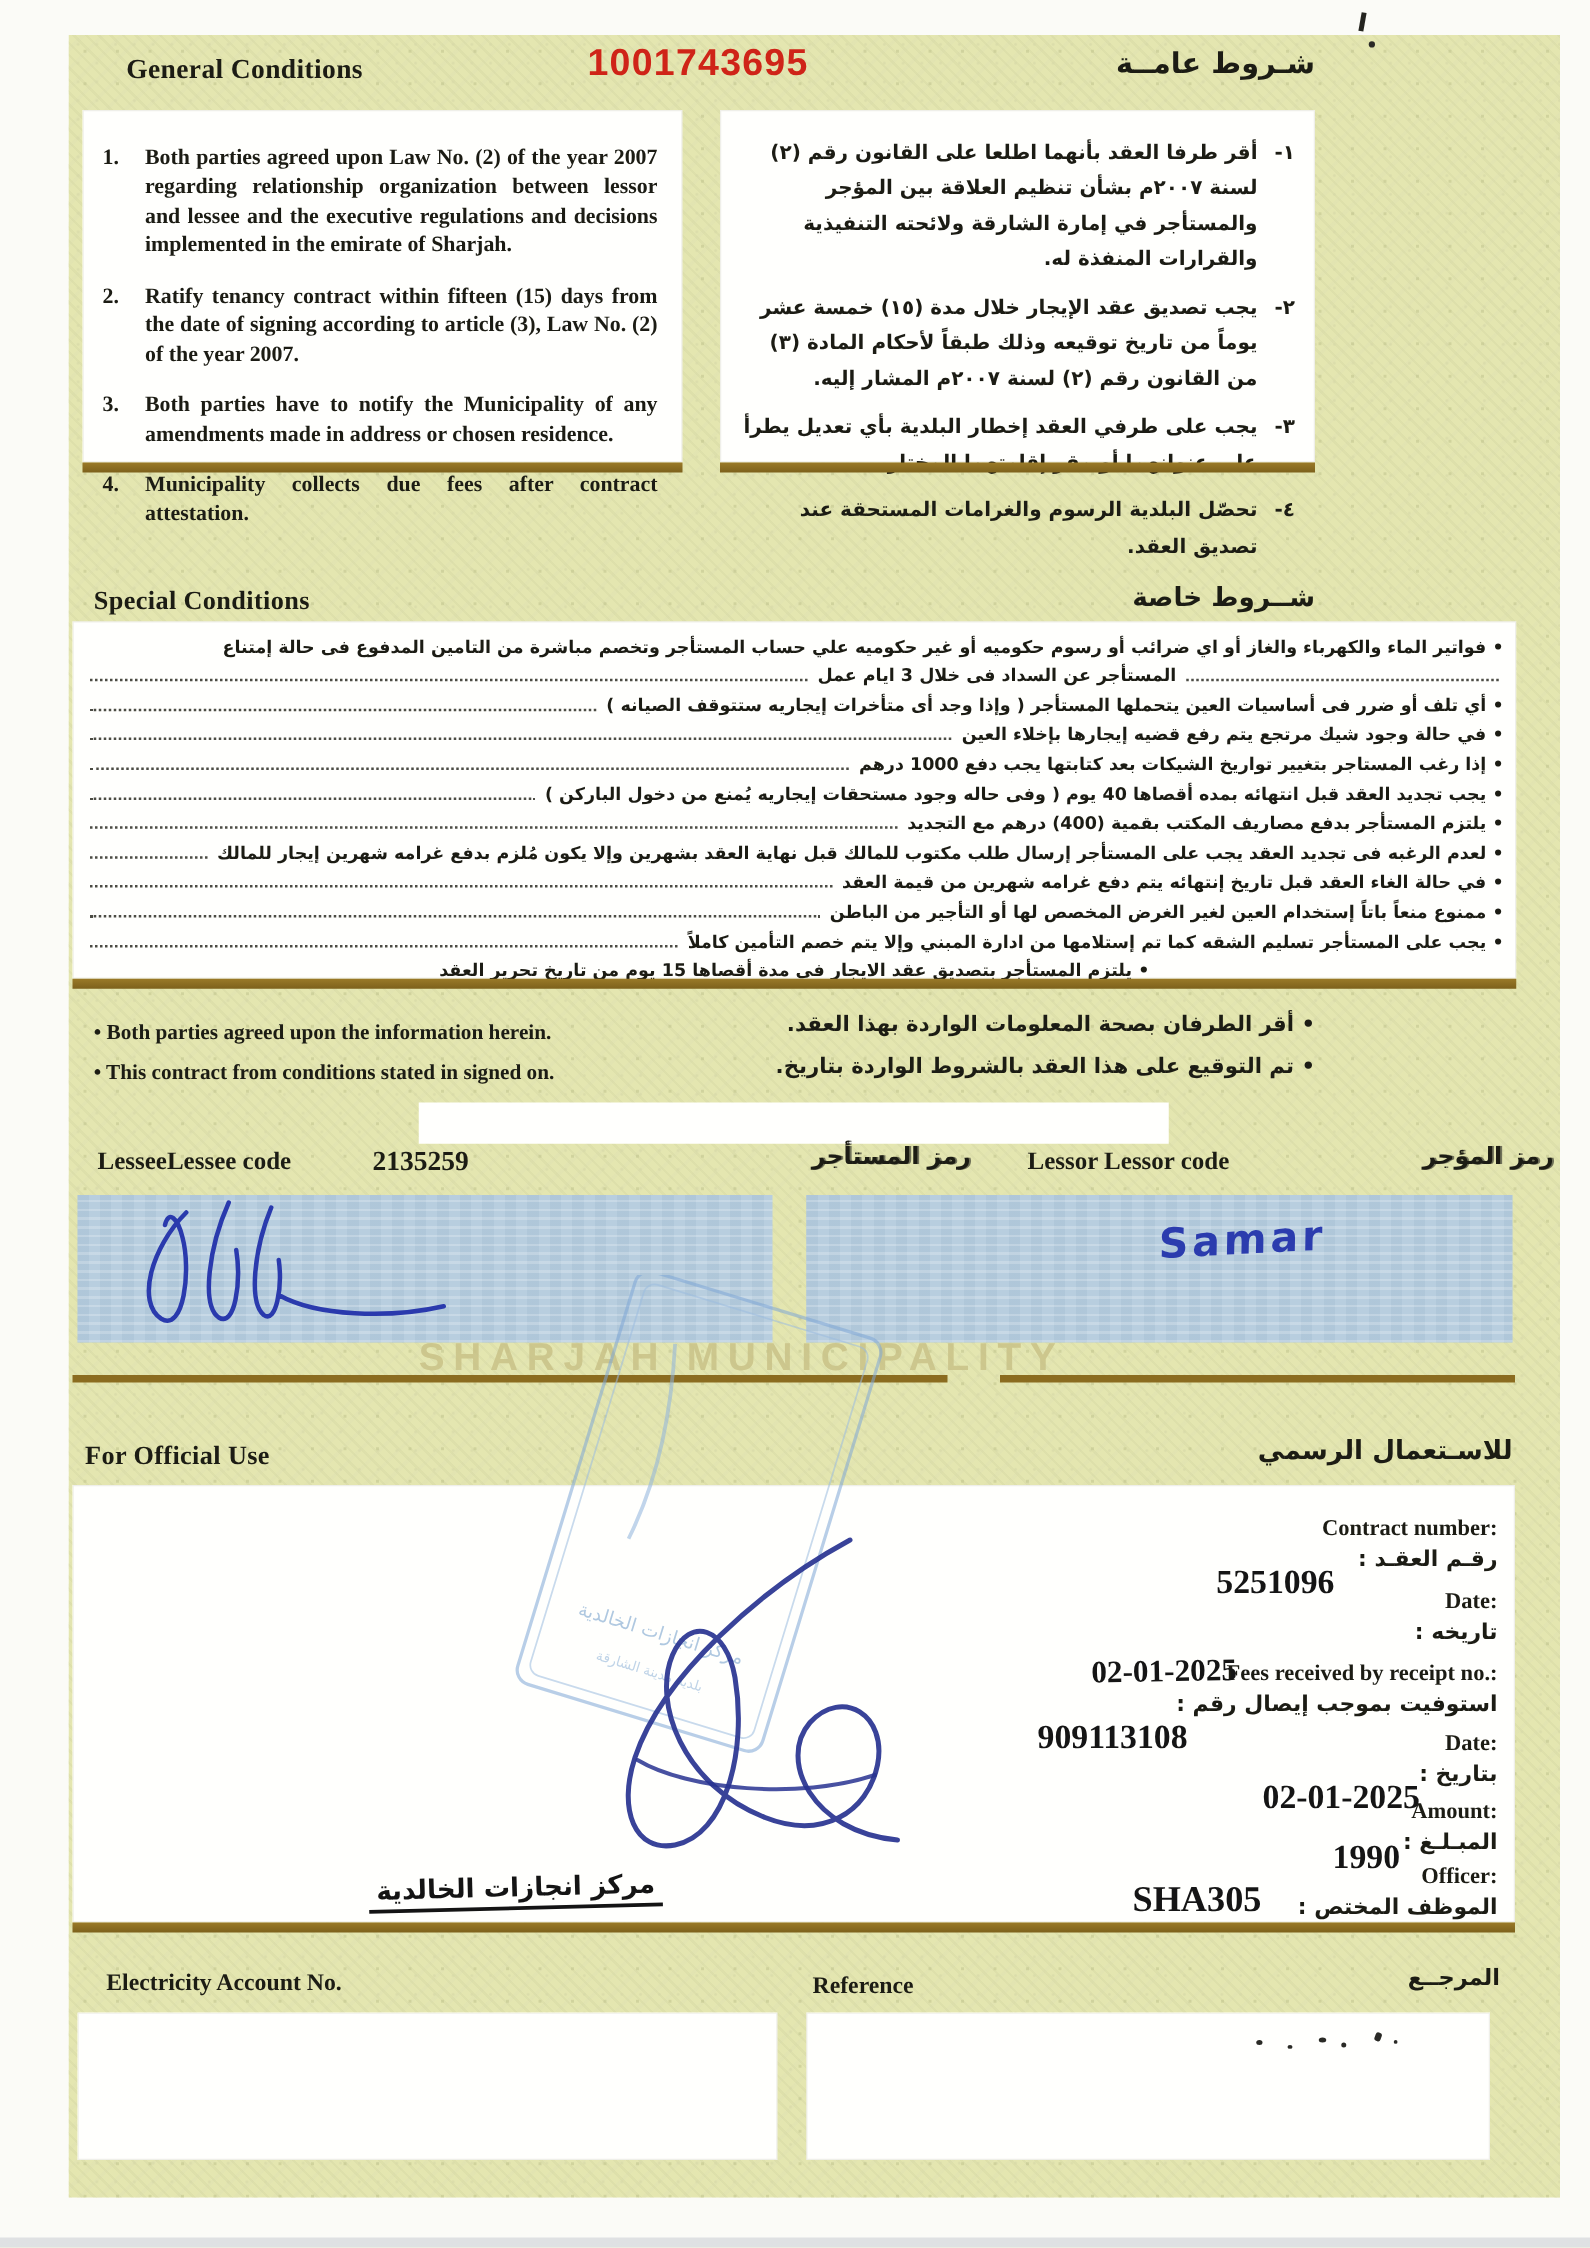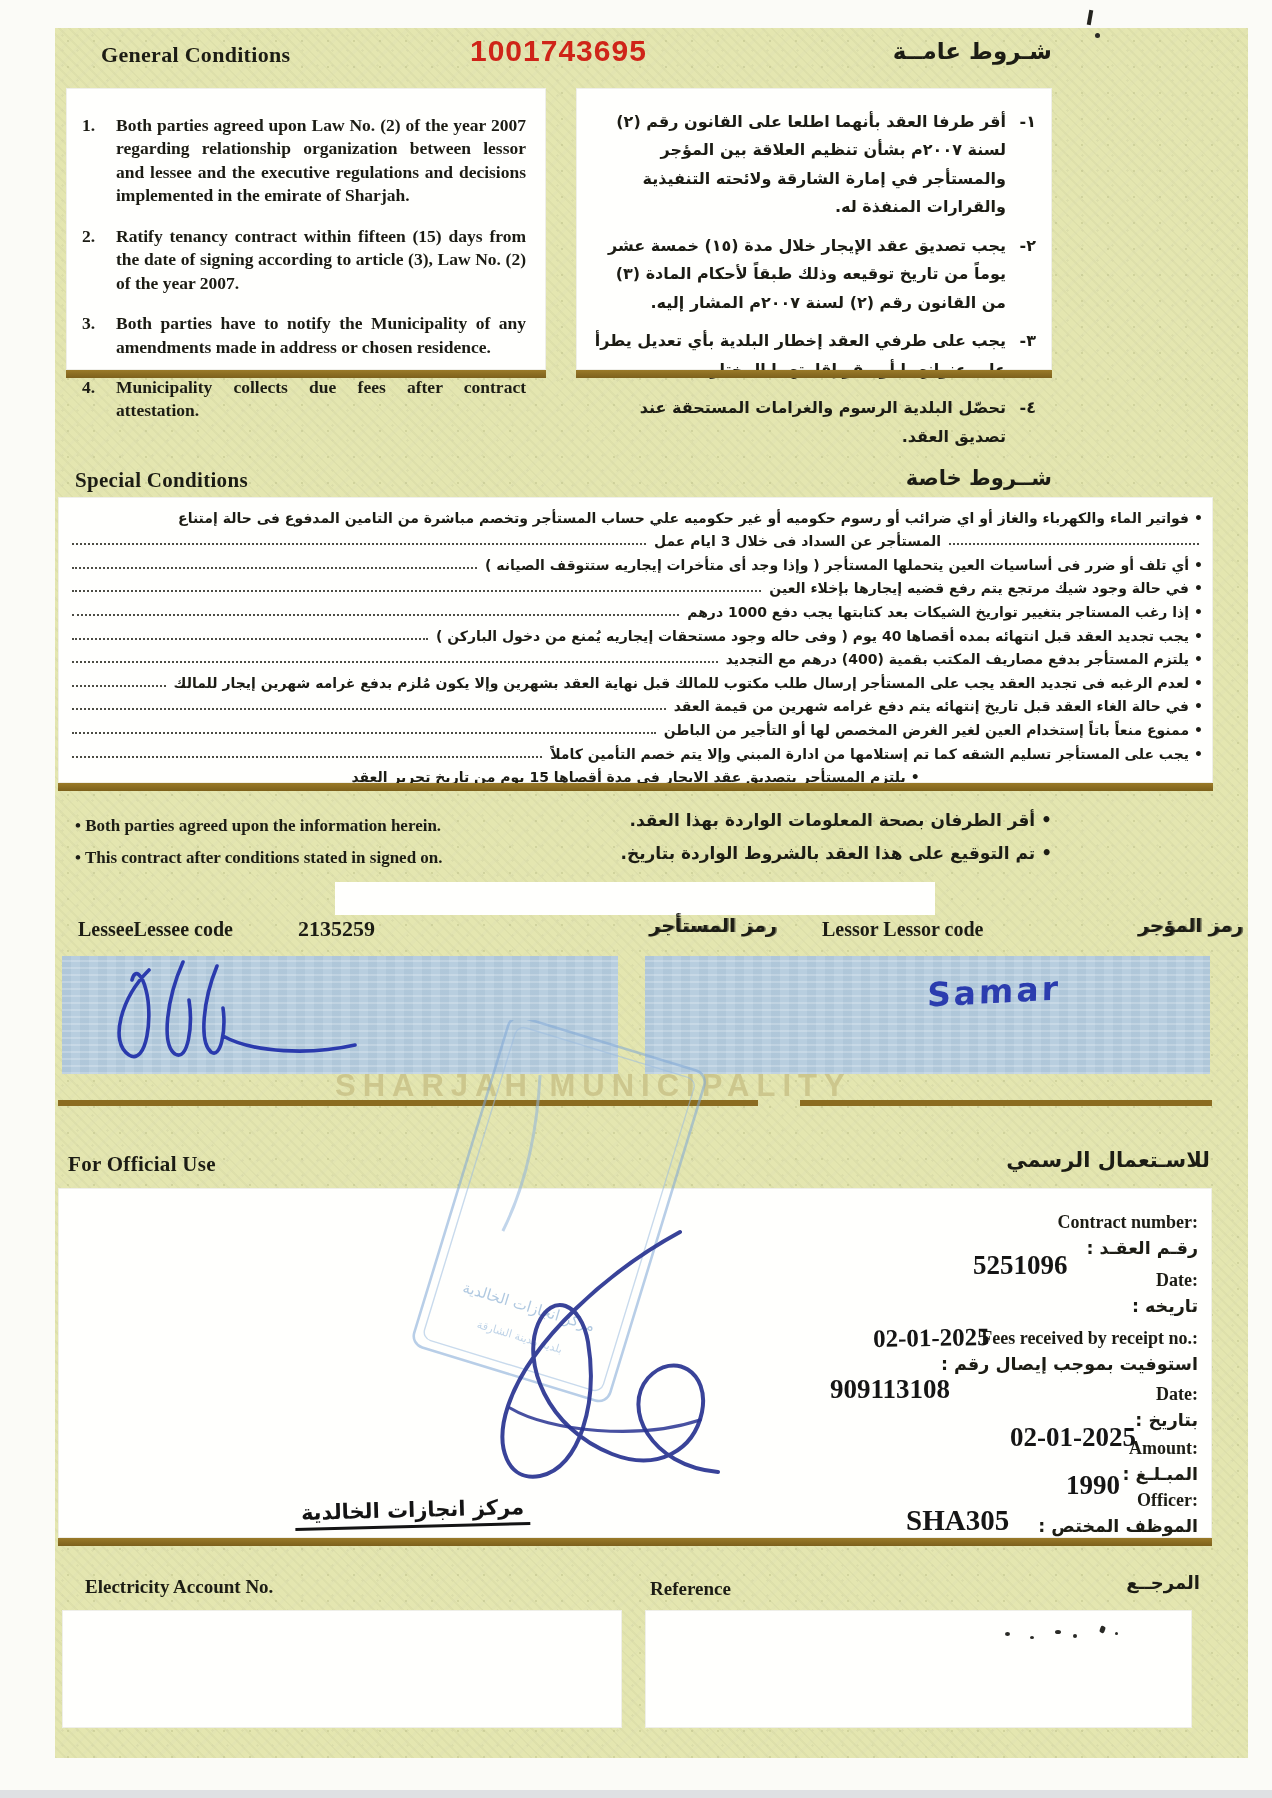--- a/index.html
+++ b/index.html
@@ -167,21 +167,21 @@
       <div class="sc-row" style="justify-content:center;">
           <span class="b">يلتزم المستأجر بتصديق عقد الايجار فى مدة أقصاها 15 يوم من تاريخ تحرير العقد</span>
         </div>
     </div>
   </div>
   <div class="bar" style="left:58px;top:783px;width:1155px;"></div>
 
   <div class="abs ar agree-ar" style="left:560px;top:810px;width:492px;">• أقر الطرفان بصحة المعلومات الواردة بهذا العقد.</div>
   <div class="abs ar agree-ar" style="left:560px;top:843px;width:492px;">• تم التوقيع على هذا العقد بالشروط الواردة بتاريخ.</div>
   <div class="abs agree-en" style="left:75px;top:816px;">• Both parties agreed upon the information herein.</div>
-  <div class="abs agree-en" style="left:75px;top:848px;">• This contract after conditions stated in signed on.</div>
+  <div class="abs agree-en" style="left:75px;top:848px;">• This contract from conditions stated in signed on.</div>
 
   <div class="whitebox" style="left:335px;top:882px;width:600px;height:33px;box-shadow:none;"></div>
 
   <div class="abs code-label" style="left:78px;top:918px;">LesseeLessee code</div>
   <div class="abs code-label" style="left:298px;top:916px;font-size:22px;">2135259</div>
   <div class="abs ar code-ar" style="left:628px;top:914px;width:170px;text-align:center;">رمز المستأجر</div>
   <div class="abs code-label" style="left:822px;top:918px;">Lessor Lessor code</div>
   <div class="abs ar code-ar" style="left:1138px;top:914px;width:126px;text-align:left;">رمز المؤجر</div>
 
   <div class="sigbox" style="left:62px;width:556px;">

